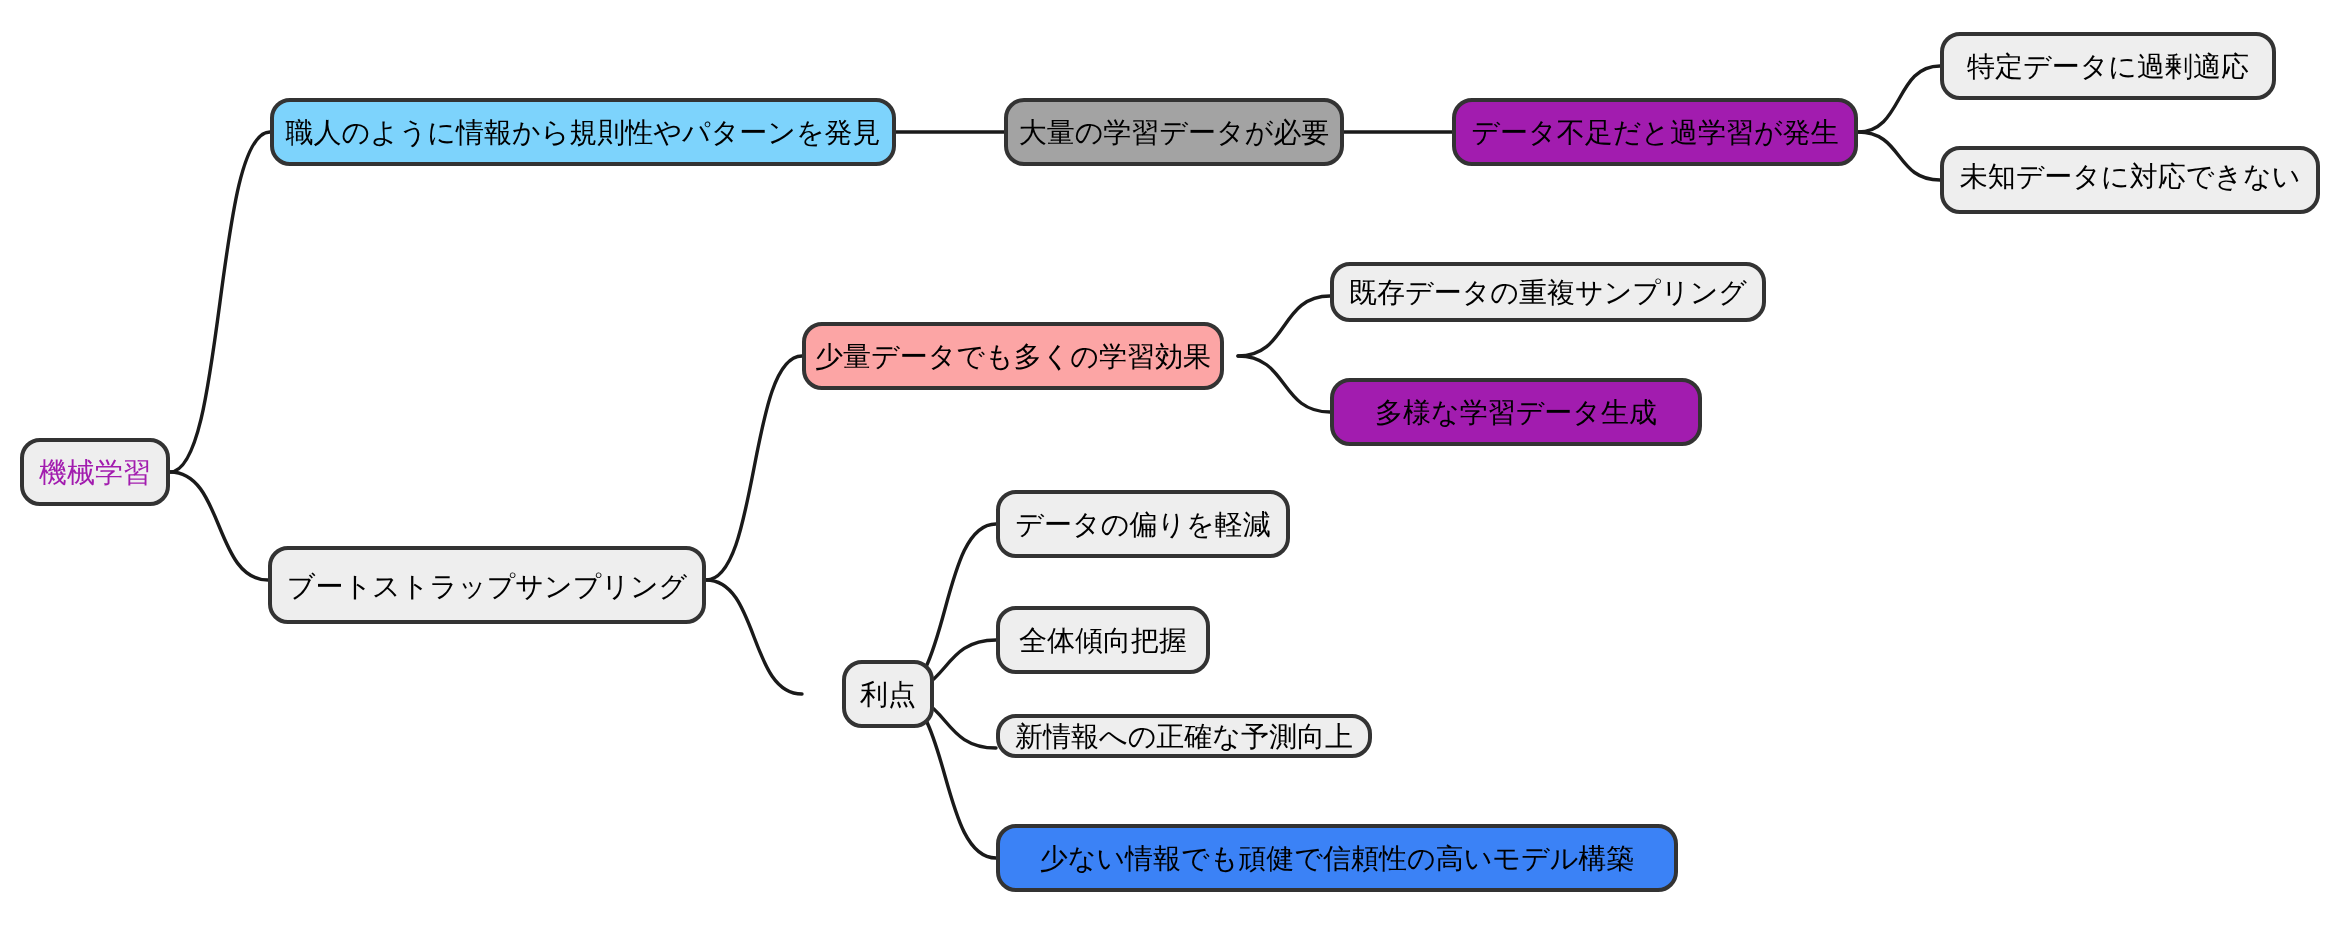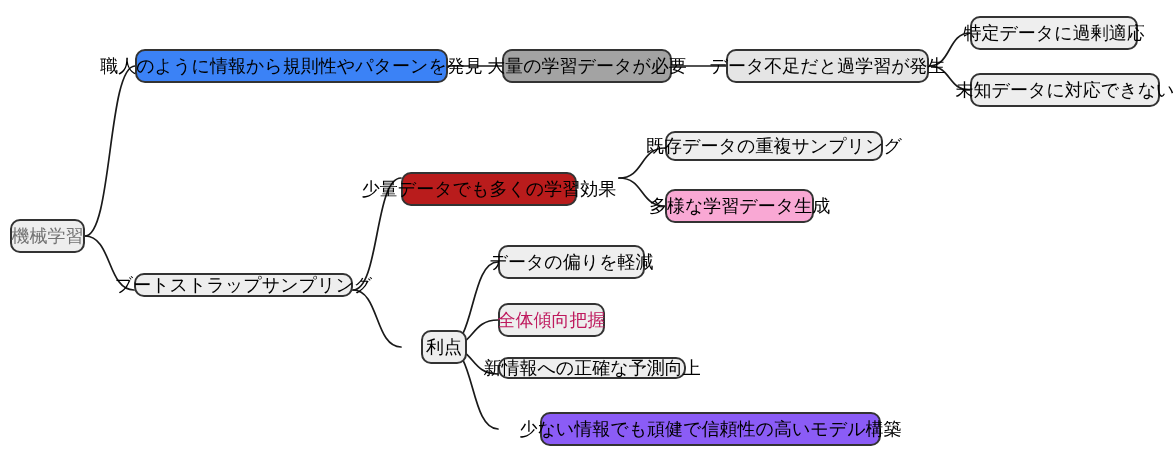--- a/index.html
+++ b/index.html
@@ -27,21 +27,21 @@
   }
   .node {
     position: absolute;
     box-sizing: border-box;
     display: flex;
     align-items: center;
     justify-content: center;
     border-style: solid;
     border-width: 2px;
     border-radius: 10px;
-    font-size: 18px;
+    font-size: 14px;
     line-height: 1;
     white-space: nowrap;
     cursor: pointer;
     user-select: none;
   }
   .node span {
     display: inline-block;
     padding: 0 2px;
   }
 </style>
@@ -59,59 +59,59 @@
       <path d="M353,290 C379.4,290 374.6,178 401,178" stroke="#1a1a1a" stroke-width="1.7"></path>
       <path d="M353,290 C379.4,290 374.6,347 401,347" stroke="#1a1a1a" stroke-width="1.7"></path>
       <path d="M619,178 C644.3,178 639.7,148 665,148" stroke="#1a1a1a" stroke-width="1.7"></path>
       <path d="M619,178 C644.3,178 639.7,206 665,206" stroke="#1a1a1a" stroke-width="1.7"></path>
       <path d="M447,347 C475.05,347 469.95,262 498,262" stroke="#1a1a1a" stroke-width="1.7"></path>
       <path d="M447,347 C475.05,347 469.95,320 498,320" stroke="#1a1a1a" stroke-width="1.7"></path>
       <path d="M447,347 C475.05,347 469.95,374 498,374" stroke="#1a1a1a" stroke-width="1.7"></path>
       <path d="M447,347 C475.05,347 469.95,429 498,429" stroke="#1a1a1a" stroke-width="1.7"></path>
     </svg>
   <div id="nodes-layer">
-      <div class="node" style="left: 10px; top: 219px; width: 75px; height: 34px; background: rgb(238, 238, 238); border-color: rgb(51, 51, 51); color: #737373;">
+      <div class="node" style="left: 10px; top: 219px; width: 75px; height: 34px; background: rgb(238, 238, 238); border-color: rgb(51, 51, 51); color: #a21caf;">
         <span>機械学習</span>
       </div>
-      <div class="node" style="left: 135px; top: 49px; width: 313px; height: 34px; background: #3b82f6; border-color: rgb(51, 51, 51); color: rgb(0, 0, 0);">
+      <div class="node" style="left: 135px; top: 49px; width: 313px; height: 34px; background: #7dd3fc; border-color: rgb(51, 51, 51); color: rgb(0, 0, 0);">
         <span>職人のように情報から規則性やパターンを発見</span>
       </div>
       <div class="node" style="left: 502px; top: 49px; width: 170px; height: 34px; background: #a3a3a3; border-color: rgb(51, 51, 51); color: rgb(0, 0, 0);">
         <span>大量の学習データが必要</span>
       </div>
-      <div class="node" style="left: 726px; top: 49px; width: 203px; height: 34px; background: #e5e5e5; border-color: rgb(51, 51, 51); color: rgb(0, 0, 0);">
+      <div class="node" style="left: 726px; top: 49px; width: 203px; height: 34px; background: #a21caf; border-color: rgb(51, 51, 51); color: rgb(0, 0, 0);">
         <span>データ不足だと過学習が発生</span>
       </div>
       <div class="node" style="left: 970px; top: 16px; width: 168px; height: 34px; background: rgb(238, 238, 238); border-color: rgb(51, 51, 51); color: rgb(0, 0, 0);">
         <span>特定データに過剰適応</span>
       </div>
-      <div class="node" style="left: 970px; top: 73px; width: 190px; height: 34px; background: rgb(238, 238, 238); border-color: rgb(51, 51, 51); color: rgb(0, 0, 0);">
+      <div class="node" style="left: 970px; top: 73px; width: 190px; height: 34px; background: rgb(238, 238, 238); border-color: rgb(51, 51, 51); color: rgb(0, 0, 0); font-family: Liberation Mono, monospace;">
         <span>未知データに対応できない</span>
       </div>
-      <div class="node" style="left: 134px; top: 273px; width: 219px; height: 24px; background: rgb(238, 238, 238); border-color: rgb(51, 51, 51); color: rgb(0, 0, 0); justify-content: center;">
+      <div class="node" style="left: 134px; top: 273px; width: 219px; height: 39px; background: rgb(238, 238, 238); border-color: rgb(51, 51, 51); color: rgb(0, 0, 0); justify-content: center;">
         <span>ブートストラップサンプリング</span>
       </div>
-      <div class="node" style="left: 401px; top: 161px; width: 176px; height: 34px; background: #b91c1c; border-color: rgb(51, 51, 51); color: rgb(0, 0, 0); margin-top: 11px;">
+      <div class="node" style="left: 401px; top: 161px; width: 211px; height: 34px; background: #fca5a5; border-color: rgb(51, 51, 51); color: rgb(0, 0, 0);">
         <span>少量データでも多くの学習効果</span>
       </div>
       <div class="node" style="left: 665px; top: 131px; width: 218px; height: 30px; background: rgb(238, 238, 238); border-color: rgb(51, 51, 51); color: rgb(0, 0, 0);">
         <span>既存データの重複サンプリング</span>
       </div>
-      <div class="node" style="left: 665px; top: 189px; width: 149px; height: 34px; background: #f9a8d4; border-color: rgb(51, 51, 51); color: rgb(0, 0, 0);">
+      <div class="node" style="left: 665px; top: 189px; width: 186px; height: 34px; background: #a21caf; border-color: rgb(51, 51, 51); color: rgb(0, 0, 0);">
         <span>多様な学習データ生成</span>
       </div>
       <div class="node" style="left: 401px; top: 330px; width: 46px; height: 34px; background: rgb(238, 238, 238); border-color: rgb(51, 51, 51); color: rgb(0, 0, 0); margin-left: 20px;">
         <span>利点</span>
       </div>
       <div class="node" style="left: 498px; top: 245px; width: 147px; height: 34px; background: rgb(238, 238, 238); border-color: rgb(51, 51, 51); color: rgb(0, 0, 0); text-align: center;">
         <span>データの偏りを軽減</span>
       </div>
-      <div class="node" style="left: 498px; top: 303px; width: 107px; height: 34px; background: rgb(238, 238, 238); border-color: rgb(51, 51, 51); color: #be185d;">
+      <div class="node" style="left: 498px; top: 303px; width: 107px; height: 34px; background: rgb(238, 238, 238); border-color: rgb(51, 51, 51); color: #000000;">
         <span>全体傾向把握</span>
       </div>
       <div class="node" style="left: 498px; top: 357px; width: 188px; height: 22px; background: rgb(238, 238, 238); border-color: rgb(51, 51, 51); color: rgb(0, 0, 0);">
         <span>新情報への正確な予測向上</span>
       </div>
-      <div class="node" style="left: 498px; top: 412px; width: 341px; height: 34px; background: #8b5cf6; border-color: rgb(51, 51, 51); color: rgb(0, 0, 0); margin-left: 42px;">
+      <div class="node" style="left: 498px; top: 412px; width: 341px; height: 34px; background: #3b82f6; border-color: rgb(51, 51, 51); color: rgb(0, 0, 0);">
         <span>少ない情報でも頑健で信頼性の高いモデル構築</span>
       </div>
     </div>
 </div>
 
 </body></html>

